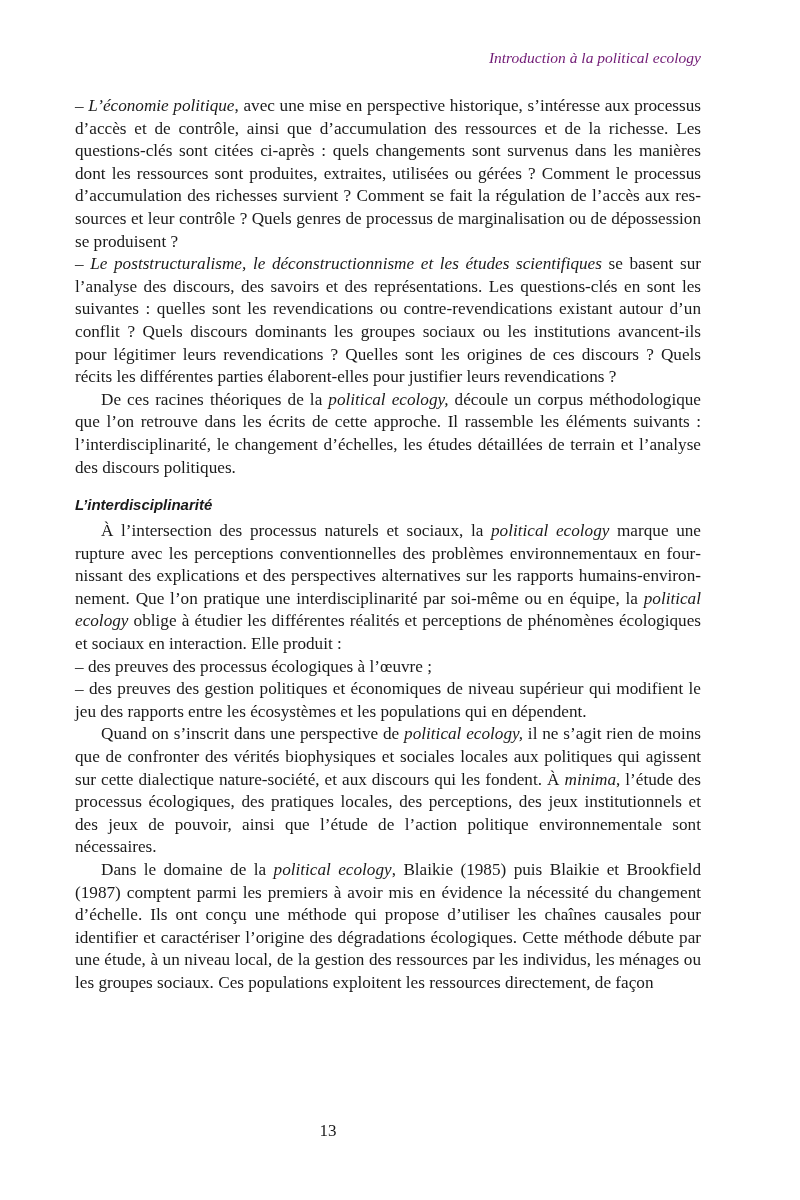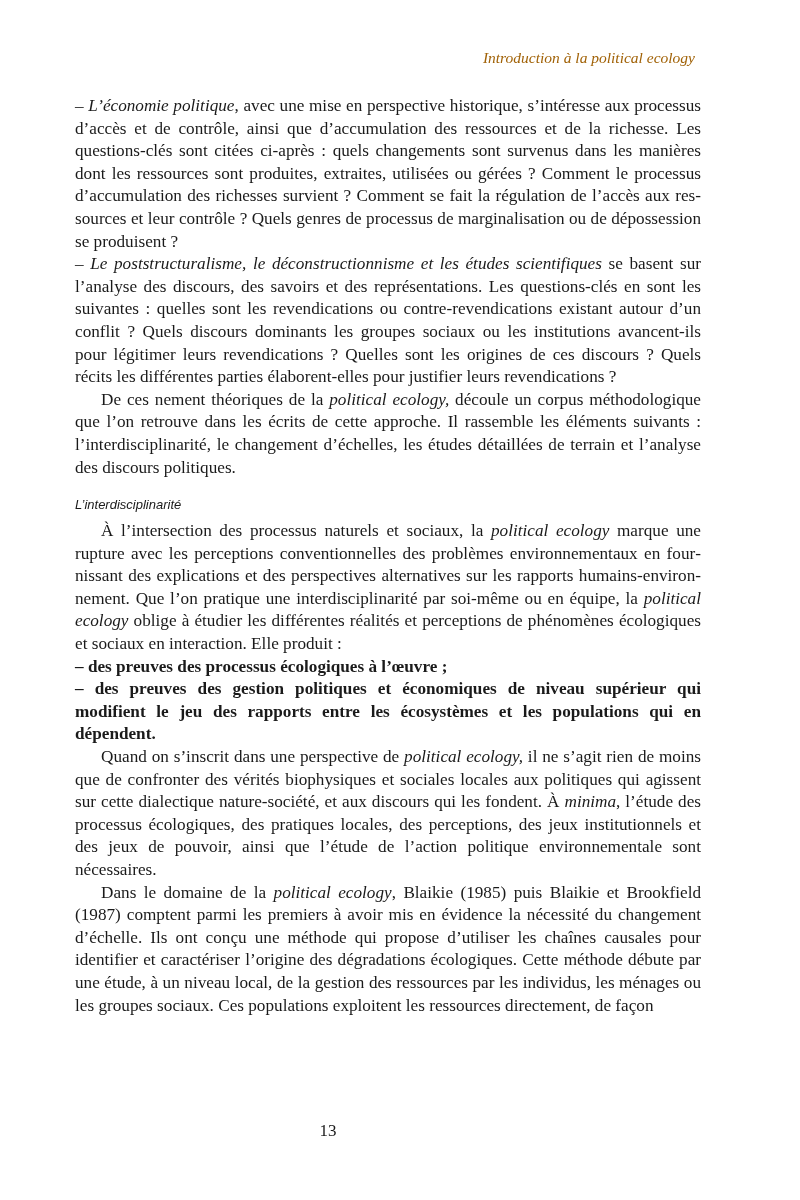--- a/index.html
+++ b/index.html
@@ -3,52 +3,52 @@
   <meta charset="utf-8">
   <style>
     html, body { margin: 0; padding: 0; background: #ffffff; }
     body { width: 800px; height: 1200px; position: relative; overflow: hidden; }
     .page {
       position: absolute; left: 75px; top: 0; width: 626px;
       font-family: "Liberation Serif", "DejaVu Serif", serif;
       color: #1a1a1a; font-size: 17.2px; line-height: 22.6px;
     }
     .running-head {
-      position: absolute; right: 105px; top: 49px;
+      position: absolute; right: 99px; top: 49px;
       font-family: "Liberation Serif", serif; font-style: italic;
-      font-size: 15.5px; color: #a16207;
+      font-size: 15.5px; color: #701a75;
     }
     .content { position: absolute; top: 95px; left: 0; width: 626px; }
     p { margin: 0; text-align: justify; hyphens: manual; }
     p.indent { text-indent: 26px; }
-    .dash-item { text-indent: 0; font-weight: bold; }
+    .dash-item { text-indent: 0; }
     h3 {
       font-family: "Liberation Sans", "DejaVu Sans", sans-serif;
-      font-style: italic; font-weight: normal; font-size: 13px;
+      font-style: italic; font-weight: bold; font-size: 15px;
       margin: 15px 0 4px 0; line-height: 22px; color: #1a1a1a;
     }
     em { font-style: italic; }
     .page-number {
       position: absolute; top: 1121px; left: 0; width: 656px; text-align: center;
       font-family: "Liberation Serif", serif; font-size: 17px; color: #1a1a1a;
     }
   </style>
 </head>
 <body>
 
 <div class="running-head">Introduction à la political ecology</div>
 
 <div class="page">
   <div class="content">
 
     <p><span>– </span><em>L’économie politique</em><span>, avec une mise en perspective historique, s’intéresse aux proces­sus d’accès et de contrôle, ainsi que d’accumulation des ressources et de la richesse. Les questions-clés sont citées ci-après : quels changements sont survenus dans les manières dont les ressources sont produites, extraites, utilisées ou gérées ? Comment le processus d’accumulation des richesses survient ? Comment se fait la régulation de l’accès aux res­sources et leur contrôle ? Quels genres de processus de marginalisation ou de déposses­sion se produisent ?</span></p>
 
     <p><span>– </span><em>Le poststructuralisme, le déconstructionnisme et les études scientifiques</em><span> se basent sur l’analyse des discours, des savoirs et des représentations. Les questions-clés en sont les suivantes : quelles sont les revendications ou contre-revendications existant autour d’un conflit ? Quels discours dominants les groupes sociaux ou les institutions avancent-ils pour légitimer leurs revendications ? Quelles sont les origines de ces discours ? Quels récits les différentes parties élaborent-elles pour justifier leurs revendications ?</span></p>
 
-    <p class="indent"><span>De ces nement théoriques de la </span><em>political ecology,</em><span> découle un corpus méthodologique que l’on retrouve dans les écrits de cette approche. Il rassemble les éléments suivants : l’interdisciplinarité, le changement d’échelles, les études détaillées de terrain et l’analyse des discours politiques.</span></p>
+    <p class="indent"><span>De ces racines théoriques de la </span><em>political ecology,</em><span> découle un corpus méthodologique que l’on retrouve dans les écrits de cette approche. Il rassemble les éléments suivants : l’interdisciplinarité, le changement d’échelles, les études détaillées de terrain et l’analyse des discours politiques.</span></p>
 
     <h3>L’interdisciplinarité</h3>
 
     <p class="indent"><span>À l’intersection des processus naturels et sociaux, la </span><em>political ecology</em><span> marque une rupture avec les perceptions conventionnelles des problèmes environnementaux en four­nissant des explications et des perspectives alternatives sur les rapports humains-environ­nement. Que l’on pratique une interdisciplinarité par soi-même ou en équipe, la </span><em>political ecology</em><span> oblige à étudier les différentes réalités et perceptions de phénomènes écologiques et sociaux en interaction. Elle produit :</span></p>
 
     <p class="dash-item">– des preuves des processus écologiques à l’œuvre ;</p>
     <p class="dash-item">– des preuves des gestion politiques et économiques de niveau supérieur qui modifient le jeu des rapports entre les écosystèmes et les populations qui en dépendent.</p>
 
     <p class="indent"><span>Quand on s’inscrit dans une perspective de </span><em>political ecology,</em><span> il ne s’agit rien de moins que de confronter des vérités biophysiques et sociales locales aux politiques qui agissent sur cette dialectique nature-société, et aux discours qui les fondent. À </span><em>minima</em><span>, l’étude des processus écologiques, des pratiques locales, des perceptions, des jeux institutionnels et des jeux de pouvoir, ainsi que l’étude de l’action politique environnementale sont nécessaires.</span></p>
 

